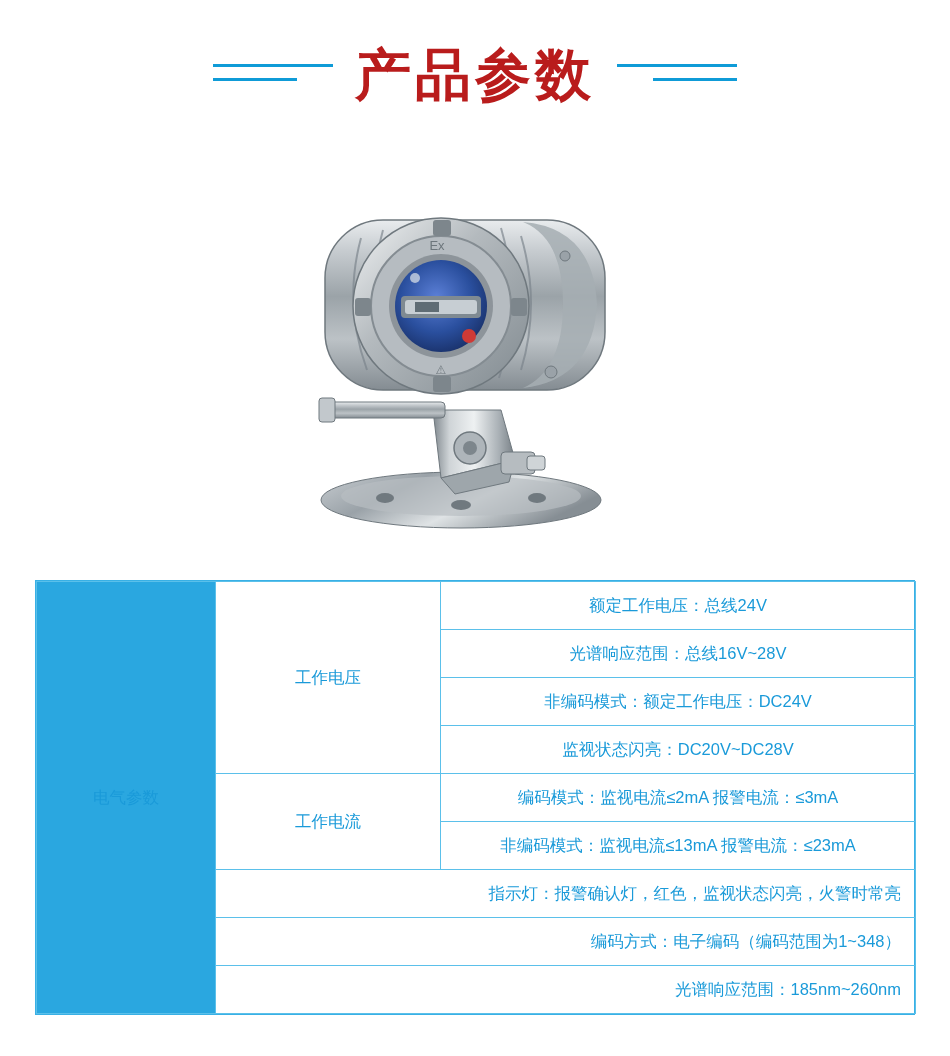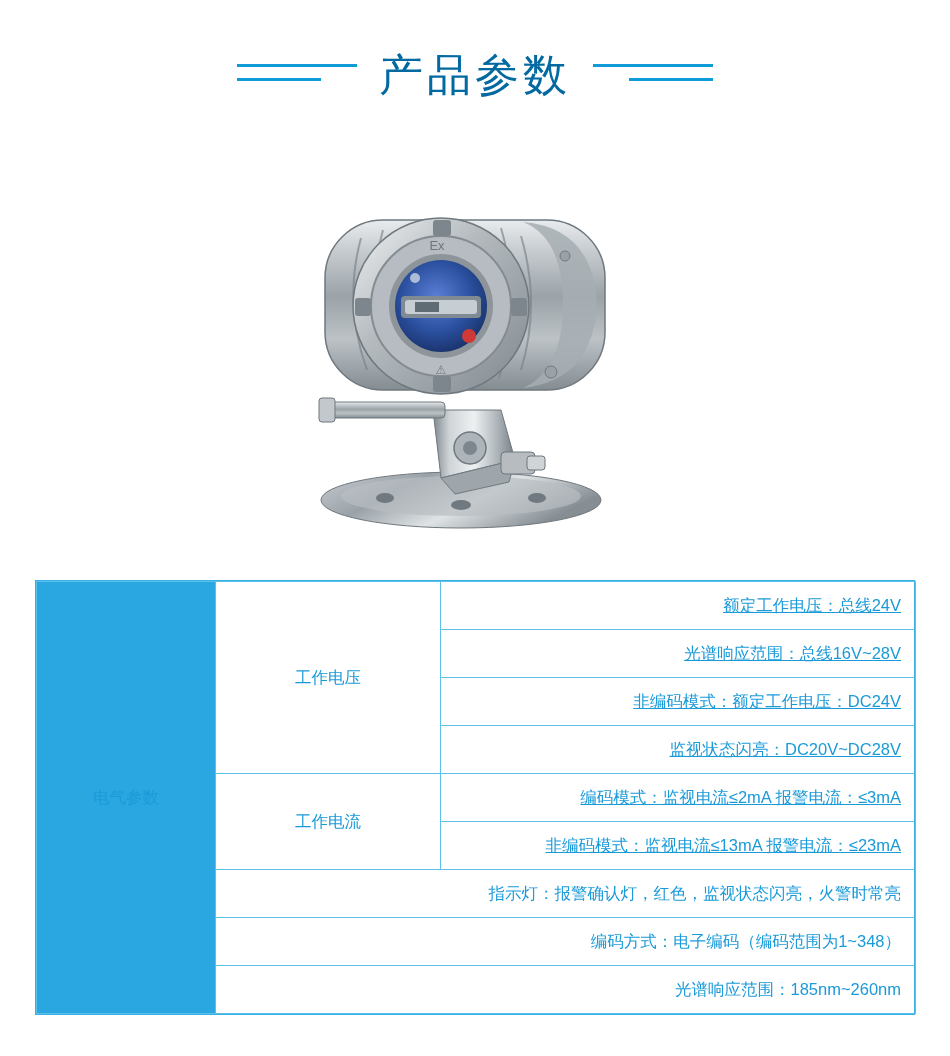--- a/index.html
+++ b/index.html
@@ -22,23 +22,23 @@
     display: flex;
     align-items: center;
     justify-content: center;
   }
   .header-inner {
     display: flex;
     align-items: center;
     gap: 22px;
   }
   .header-title {
-    font-size: 44px;
-    font-weight: normal;
-    color: #0369a1;
+    font-size: 56px;
+    font-weight: bold;
+    color: #b91c1c;
     letter-spacing: 4px;
     line-height: 1;
     white-space: nowrap;
   }
   .rule {
     width: 120px;
     height: 0;
     position: relative;
   }
   .rule .bar {
@@ -89,22 +89,21 @@
     text-align: center;
     width: 150px;
     font-size: 16.5px;
     border-color: #2aa7e0;
   }
   td.sub {
     width: 196px;
     text-align: center;
   }
   td.val {
-    text-align: right;
-    text-decoration: underline;
+    text-align: center;
   }
   td.full {
     text-align: right;
   }
 </style>
 </head>
 <body>
 
 <div class="header">
   <div class="header-inner">

